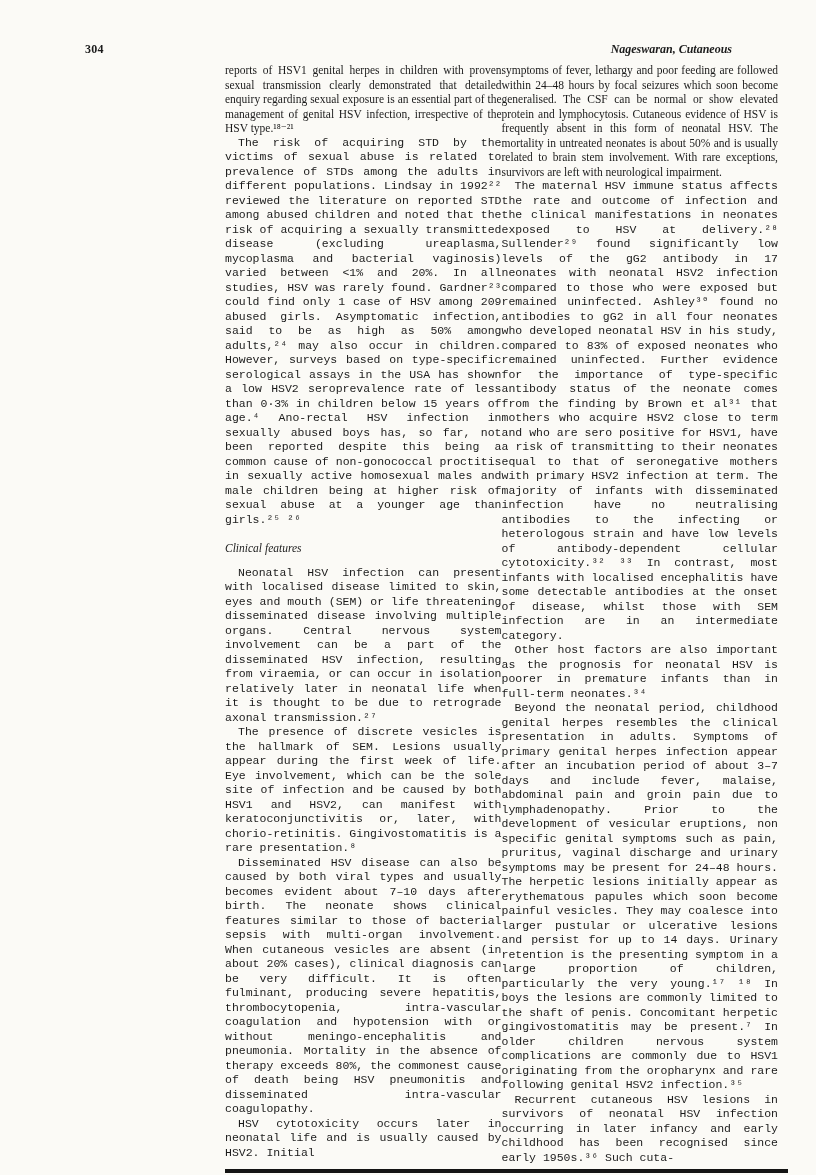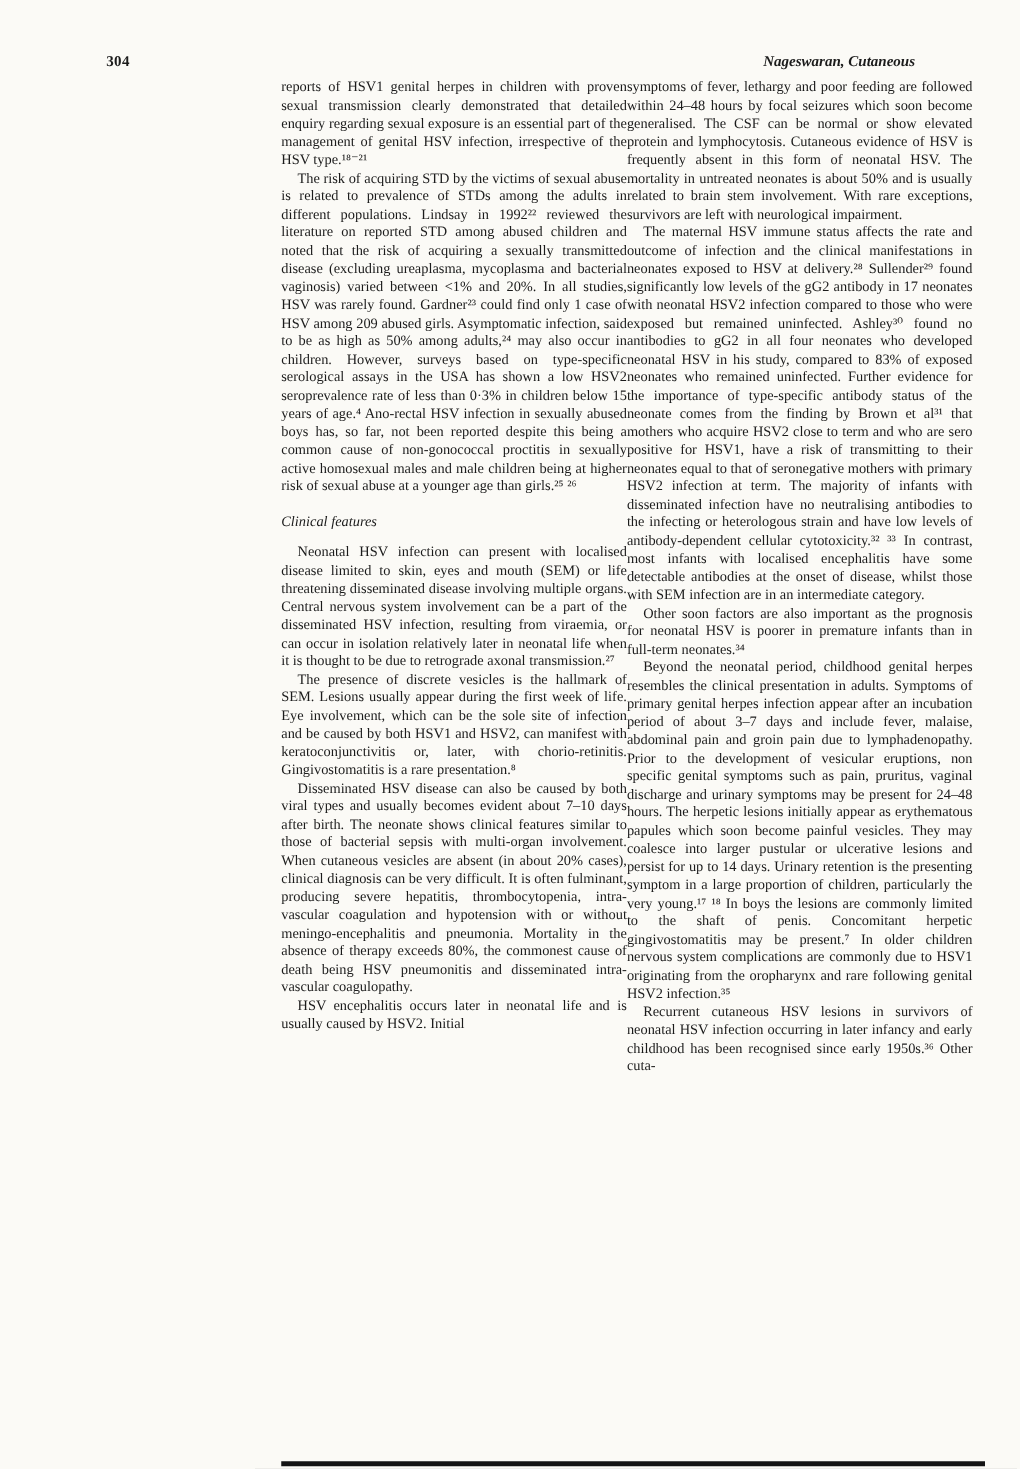--- a/index.html
+++ b/index.html
@@ -53,20 +53,21 @@
     text-align: justify;
     text-justify: inter-word;
     overflow-wrap: break-word;
   }
   .para {
     margin: 0;
     padding: 0;
   }
   .para.indent {
     text-indent: 13px;
+    font-family: Liberation Mono, monospace;
   }
   .section-heading {
     margin: 14px 0 10px 0;
     padding: 0;
     font-size: 11.5px;
     line-height: 14.5px;
     font-style: italic;
     font-weight: normal;
   }
   .bottom-rule {
@@ -90,28 +91,28 @@
 
   <div class="columns">
 
     <div class="column">
       <p class="para">reports of HSV1 genital herpes in children with proven sexual transmission clearly demonstrated that detailed enquiry regarding sexual exposure is an essential part of the management of genital HSV infection, irrespective of the HSV type.¹⁸⁻²¹</p>
       <p class="para indent">The risk of acquiring STD by the victims of sexual abuse is related to prevalence of STDs among the adults in different populations. Lindsay in 1992²² reviewed the literature on reported STD among abused children and noted that the risk of acquiring a sexually transmitted disease (excluding ureaplasma, mycoplasma and bacterial vaginosis) varied between &lt;1% and 20%. In all studies, HSV was rarely found. Gardner²³ could find only 1 case of HSV among 209 abused girls. Asymptomatic infection, said to be as high as 50% among adults,²⁴ may also occur in children. However, surveys based on type-specific serological assays in the USA has shown a low HSV2 seroprevalence rate of less than 0·3% in children below 15 years of age.⁴ Ano-rectal HSV infection in sexually abused boys has, so far, not been reported despite this being a common cause of non-gonococcal proctitis in sexually active homosexual males and male children being at higher risk of sexual abuse at a younger age than girls.²⁵ ²⁶</p>
       <h3 class="section-heading">Clinical features</h3>
       <p class="para indent">Neonatal HSV infection can present with localised disease limited to skin, eyes and mouth (SEM) or life threatening disseminated disease involving multiple organs. Central nervous system involvement can be a part of the disseminated HSV infection, resulting from viraemia, or can occur in isolation relatively later in neonatal life when it is thought to be due to retrograde axonal transmission.²⁷</p>
       <p class="para indent">The presence of discrete vesicles is the hallmark of SEM. Lesions usually appear during the first week of life. Eye involvement, which can be the sole site of infection and be caused by both HSV1 and HSV2, can manifest with keratoconjunctivitis or, later, with chorio-retinitis. Gingivostomatitis is a rare presentation.⁸</p>
       <p class="para indent">Disseminated HSV disease can also be caused by both viral types and usually becomes evident about 7–10 days after birth. The neonate shows clinical features similar to those of bacterial sepsis with multi-organ involvement. When cutaneous vesicles are absent (in about 20% cases), clinical diagnosis can be very difficult. It is often fulminant, producing severe hepatitis, thrombocytopenia, intra-vascular coagulation and hypotension with or without meningo-encephalitis and pneumonia. Mortality in the absence of therapy exceeds 80%, the commonest cause of death being HSV pneumonitis and disseminated intra-vascular coagulopathy.</p>
-      <p class="para indent">HSV encephalitis occurs later in neonatal life and is usually caused by HSV2. Initial</p>
+      <p class="para indent">HSV cytotoxicity occurs later in neonatal life and is usually caused by HSV2. Initial</p>
     </div>
 
     <div class="column">
       <p class="para">symptoms of fever, lethargy and poor feeding are followed within 24–48 hours by focal seizures which soon become generalised. The CSF can be normal or show elevated protein and lymphocytosis. Cutaneous evidence of HSV is frequently absent in this form of neonatal HSV. The mortality in untreated neonates is about 50% and is usually related to brain stem involvement. With rare exceptions, survivors are left with neurological impairment.</p>
       <p class="para indent">The maternal HSV immune status affects the rate and outcome of infection and the clinical manifestations in neonates exposed to HSV at delivery.²⁸ Sullender²⁹ found significantly low levels of the gG2 antibody in 17 neonates with neonatal HSV2 infection compared to those who were exposed but remained uninfected. Ashley³⁰ found no antibodies to gG2 in all four neonates who developed neonatal HSV in his study, compared to 83% of exposed neonates who remained uninfected. Further evidence for the importance of type-specific antibody status of the neonate comes from the finding by Brown et al³¹ that mothers who acquire HSV2 close to term and who are sero positive for HSV1, have a risk of transmitting to their neonates equal to that of seronegative mothers with primary HSV2 infection at term. The majority of infants with disseminated infection have no neutralising antibodies to the infecting or heterologous strain and have low levels of antibody-dependent cellular cytotoxicity.³² ³³ In contrast, most infants with localised encephalitis have some detectable antibodies at the onset of disease, whilst those with SEM infection are in an intermediate category.</p>
-      <p class="para indent">Other soon factors are also important as the prognosis for neonatal HSV is poorer in premature infants than in full-term neonates.³⁴</p>
+      <p class="para indent">Other host factors are also important as the prognosis for neonatal HSV is poorer in premature infants than in full-term neonates.³⁴</p>
       <p class="para indent">Beyond the neonatal period, childhood genital herpes resembles the clinical presentation in adults. Symptoms of primary genital herpes infection appear after an incubation period of about 3–7 days and include fever, malaise, abdominal pain and groin pain due to lymphadenopathy. Prior to the development of vesicular eruptions, non specific genital symptoms such as pain, pruritus, vaginal discharge and urinary symptoms may be present for 24–48 hours. The herpetic lesions initially appear as erythematous papules which soon become painful vesicles. They may coalesce into larger pustular or ulcerative lesions and persist for up to 14 days. Urinary retention is the presenting symptom in a large proportion of children, particularly the very young.¹⁷ ¹⁸ In boys the lesions are commonly limited to the shaft of penis. Concomitant herpetic gingivostomatitis may be present.⁷ In older children nervous system complications are commonly due to HSV1 originating from the oropharynx and rare following genital HSV2 infection.³⁵</p>
-      <p class="para indent">Recurrent cutaneous HSV lesions in survivors of neonatal HSV infection occurring in later infancy and early childhood has been recognised since early 1950s.³⁶ Other cuta-</p>
+      <p class="para indent">Recurrent cutaneous HSV lesions in survivors of neonatal HSV infection occurring in later infancy and early childhood has been recognised since early 1950s.³⁶ Such cuta-</p>
     </div>
 
   </div>
 
   <div class="bottom-rule"></div>
 
 </div>
 
 </body></html>

